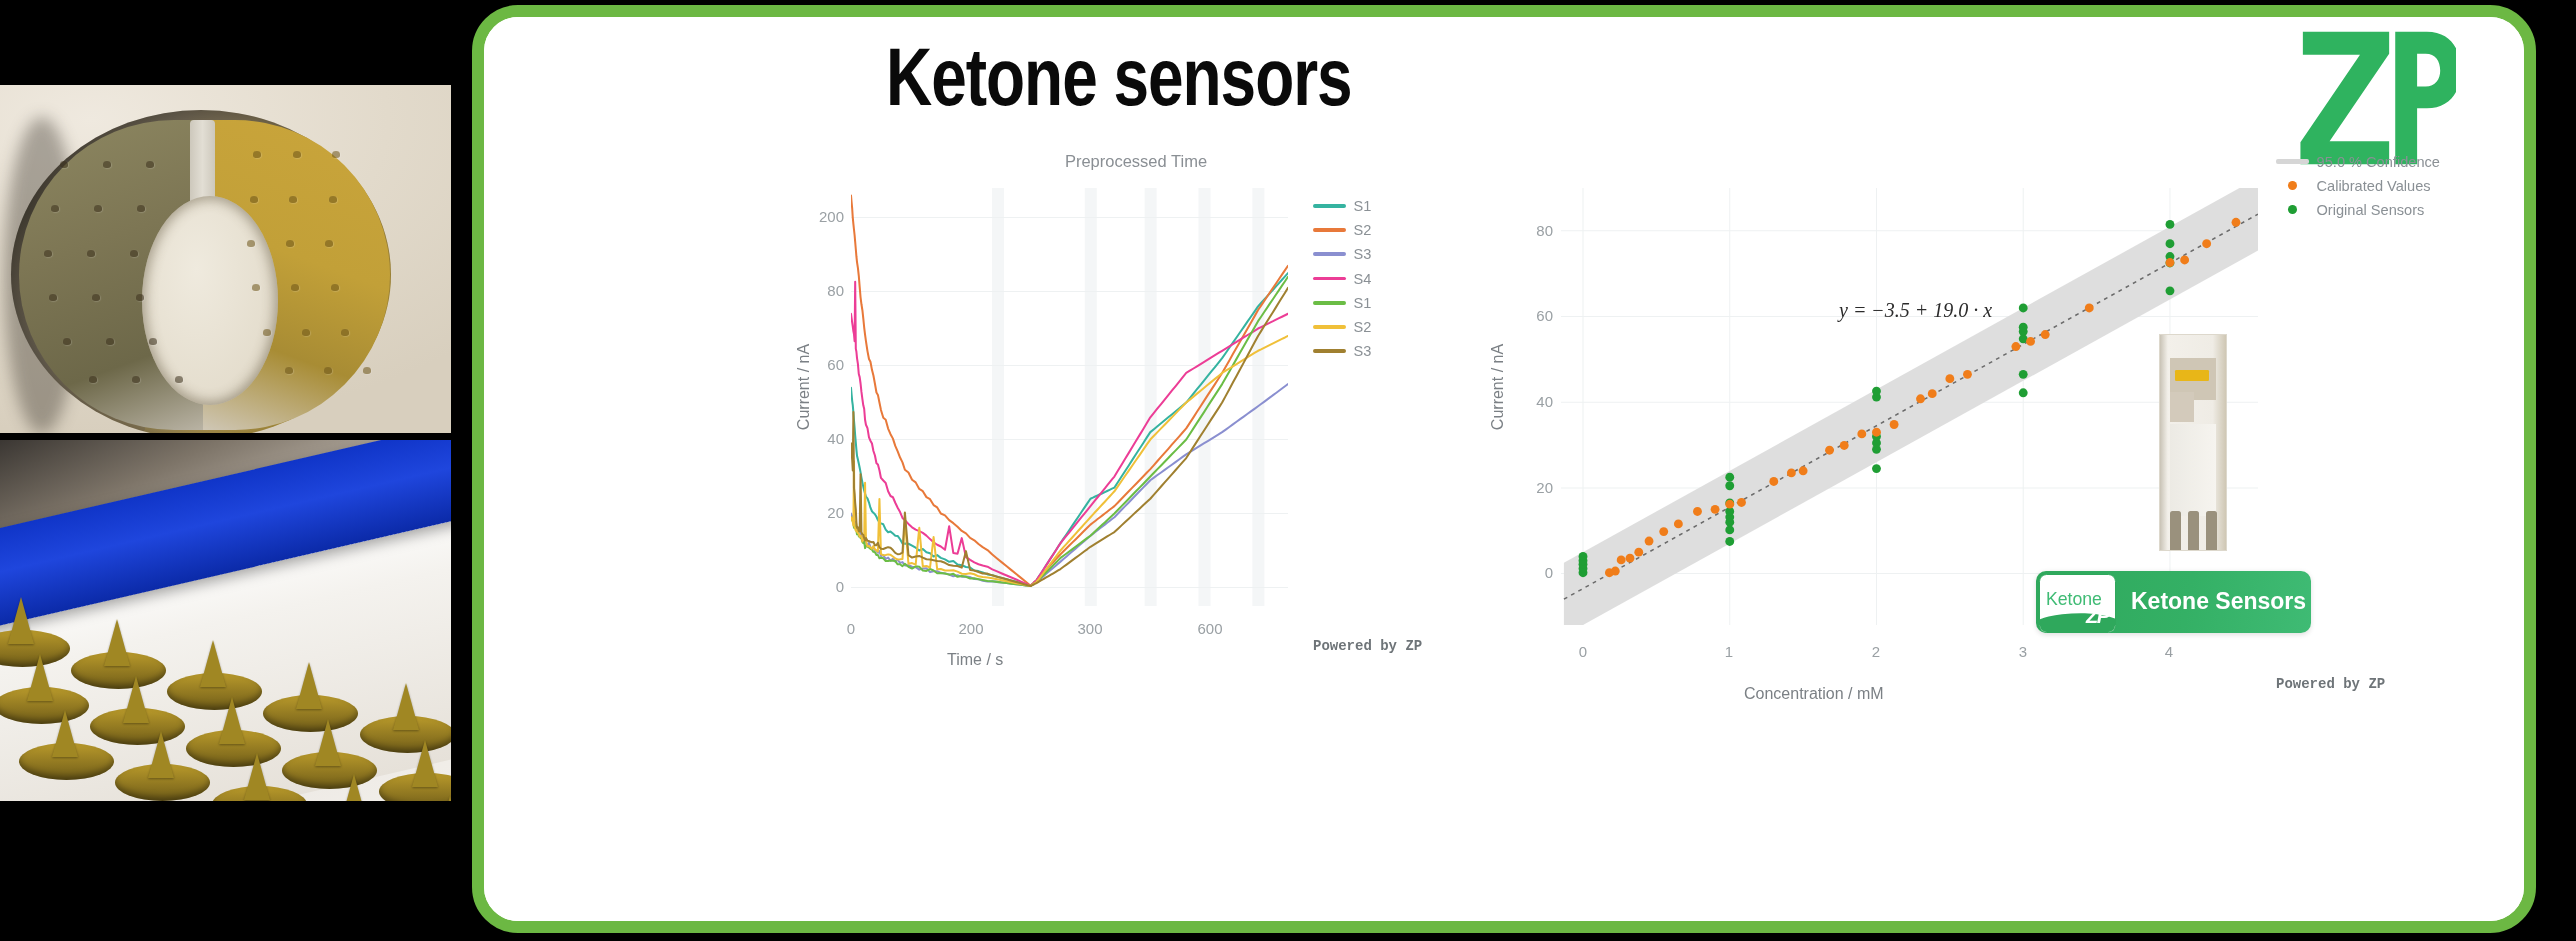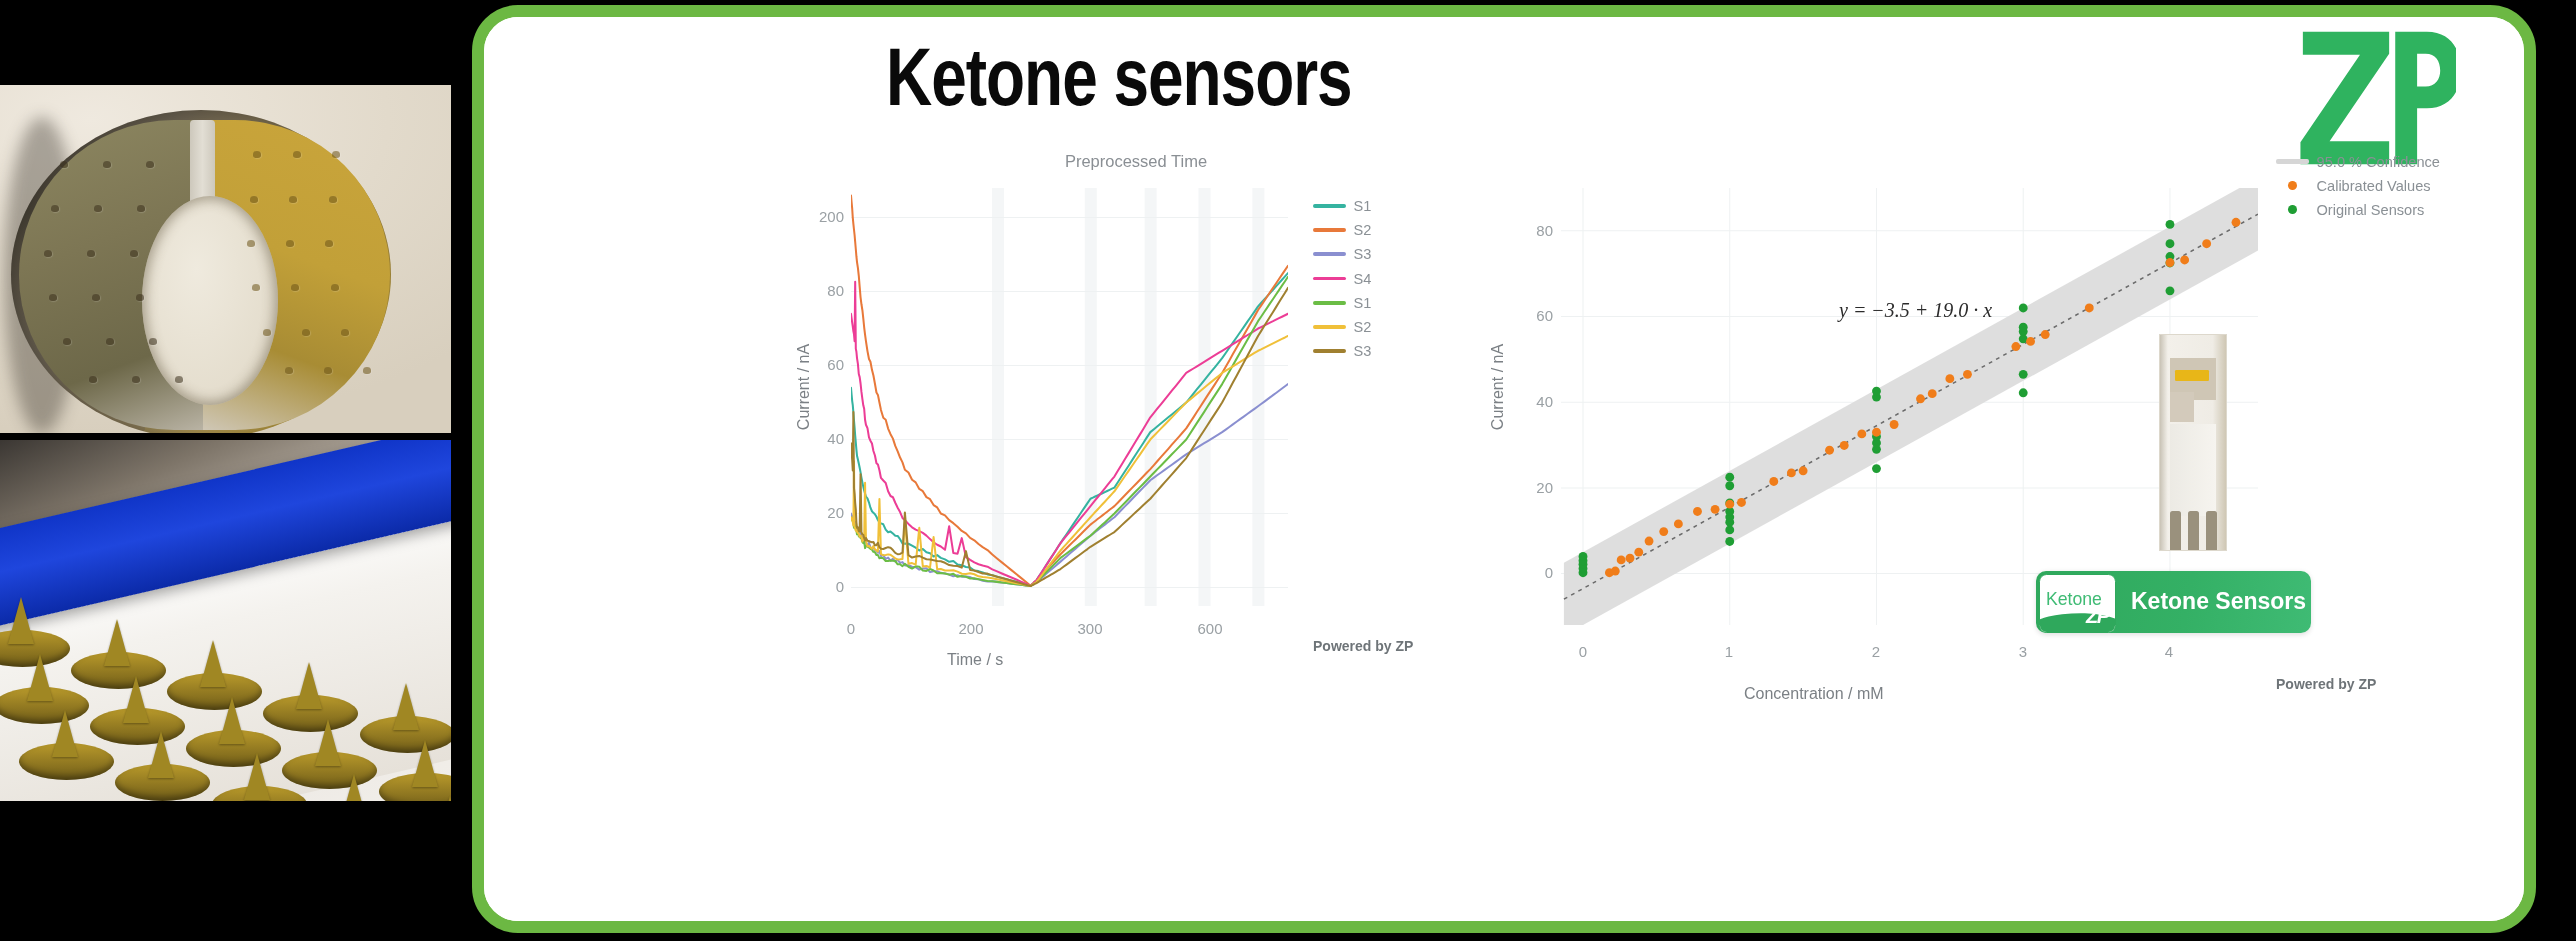--- a/index.html
+++ b/index.html
@@ -72,21 +72,21 @@
   #zp-logo{position:absolute;right:68px;top:7.6px;width:158px;height:146px;}
   #zp-logo svg{width:100%;height:100%;display:block;}
 
   
   .chart{position:absolute;}
   .ch-title{position:absolute;color:#8a8f94;font-size:16.5px;text-align:center;width:100%;}
   .axis-label{position:absolute;color:#7b8085;font-size:16px;}
   .tick{position:absolute;color:#9aa0a4;font-size:15px;white-space:nowrap;}
   .ylab-rot{position:absolute;color:#7b8085;font-size:16px;
     transform:rotate(-90deg);transform-origin:center center;white-space:nowrap;}
-  .powered{position:absolute;color:#6e7478;font-size:14px;font-weight:bold;}
+  .powered{position:absolute;color:#6e7478;font-size:14px;font-weight:bold;font-family:Liberation Mono, monospace;}
   .legend-row{display:flex;align-items:center;gap:7.6px;margin-bottom:8.2px;text-align:center;}
   .legend-swatch{width:33px;height:3.8px;border-radius:1.9px;}
   .legend-dot{width:8.9px;height:8.9px;border-radius:50%;margin-left:12px;margin-right:12px;}
   .legend-text{color:#8a9095;font-size:14.6px;white-space:nowrap;}
 
   
   #chart-left{left:272px;top:146px;width:760px;height:570px;}
   #cl-plot{position:absolute;left:95px;top:25px;width:437px;height:418px;}
 
   

